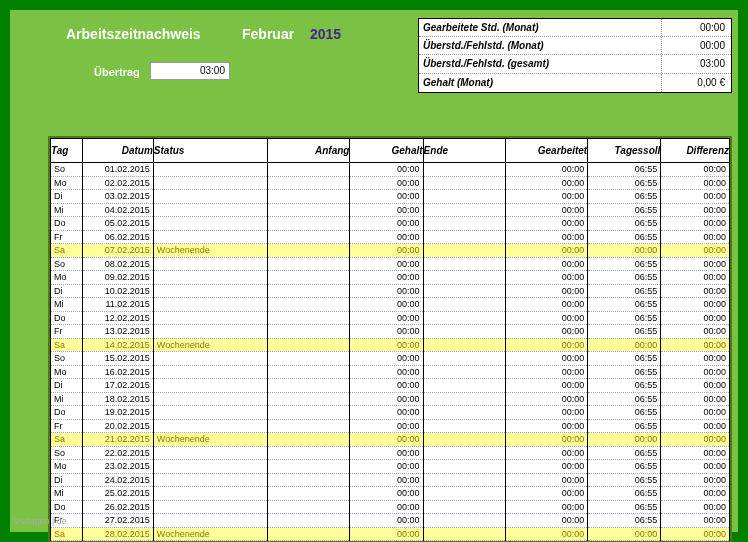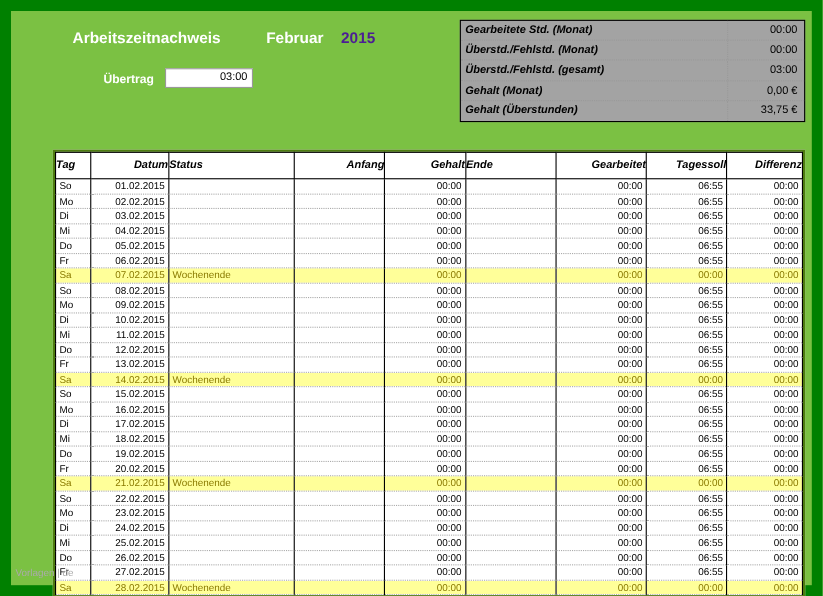--- a/index.html
+++ b/index.html
@@ -67,21 +67,21 @@
     border: 1px solid #999;
     text-align: right;
     padding: 2px 4px;
     font-size: 10px;
   }
   .summary {
     position: absolute;
     top: 8px;
     right: 6px;
     width: 314px;
-    background: #a3a3a3;
+    background: #ffffff;
     border: 1px solid #000;
   }
   .summary-row {
     display: flex;
     border-bottom: 1px dotted #999;
     height: 18.2px;
     align-items: center;
   }
   .summary-row:last-child { border-bottom: none; }
   .summary-label {
@@ -175,24 +175,20 @@
         <div class="summary-value">00:00</div>
       </div>
       <div class="summary-row">
         <div class="summary-label">Überstd./Fehlstd. (gesamt)</div>
         <div class="summary-value">03:00</div>
       </div>
       <div class="summary-row">
         <div class="summary-label">Gehalt (Monat)</div>
         <div class="summary-value">0,00 €</div>
       </div>
-      <div class="summary-row">
-        <div class="summary-label">Gehalt (Überstunden)</div>
-        <div class="summary-value">33,75 €</div>
-      </div>
     </div>
   </div>
 
   <div class="table-wrap">
     <table>
       <thead>
         <tr>
           <th class="col-tag">Tag</th>
           <th class="col-datum">Datum</th>
           <th class="col-status">Status</th>

